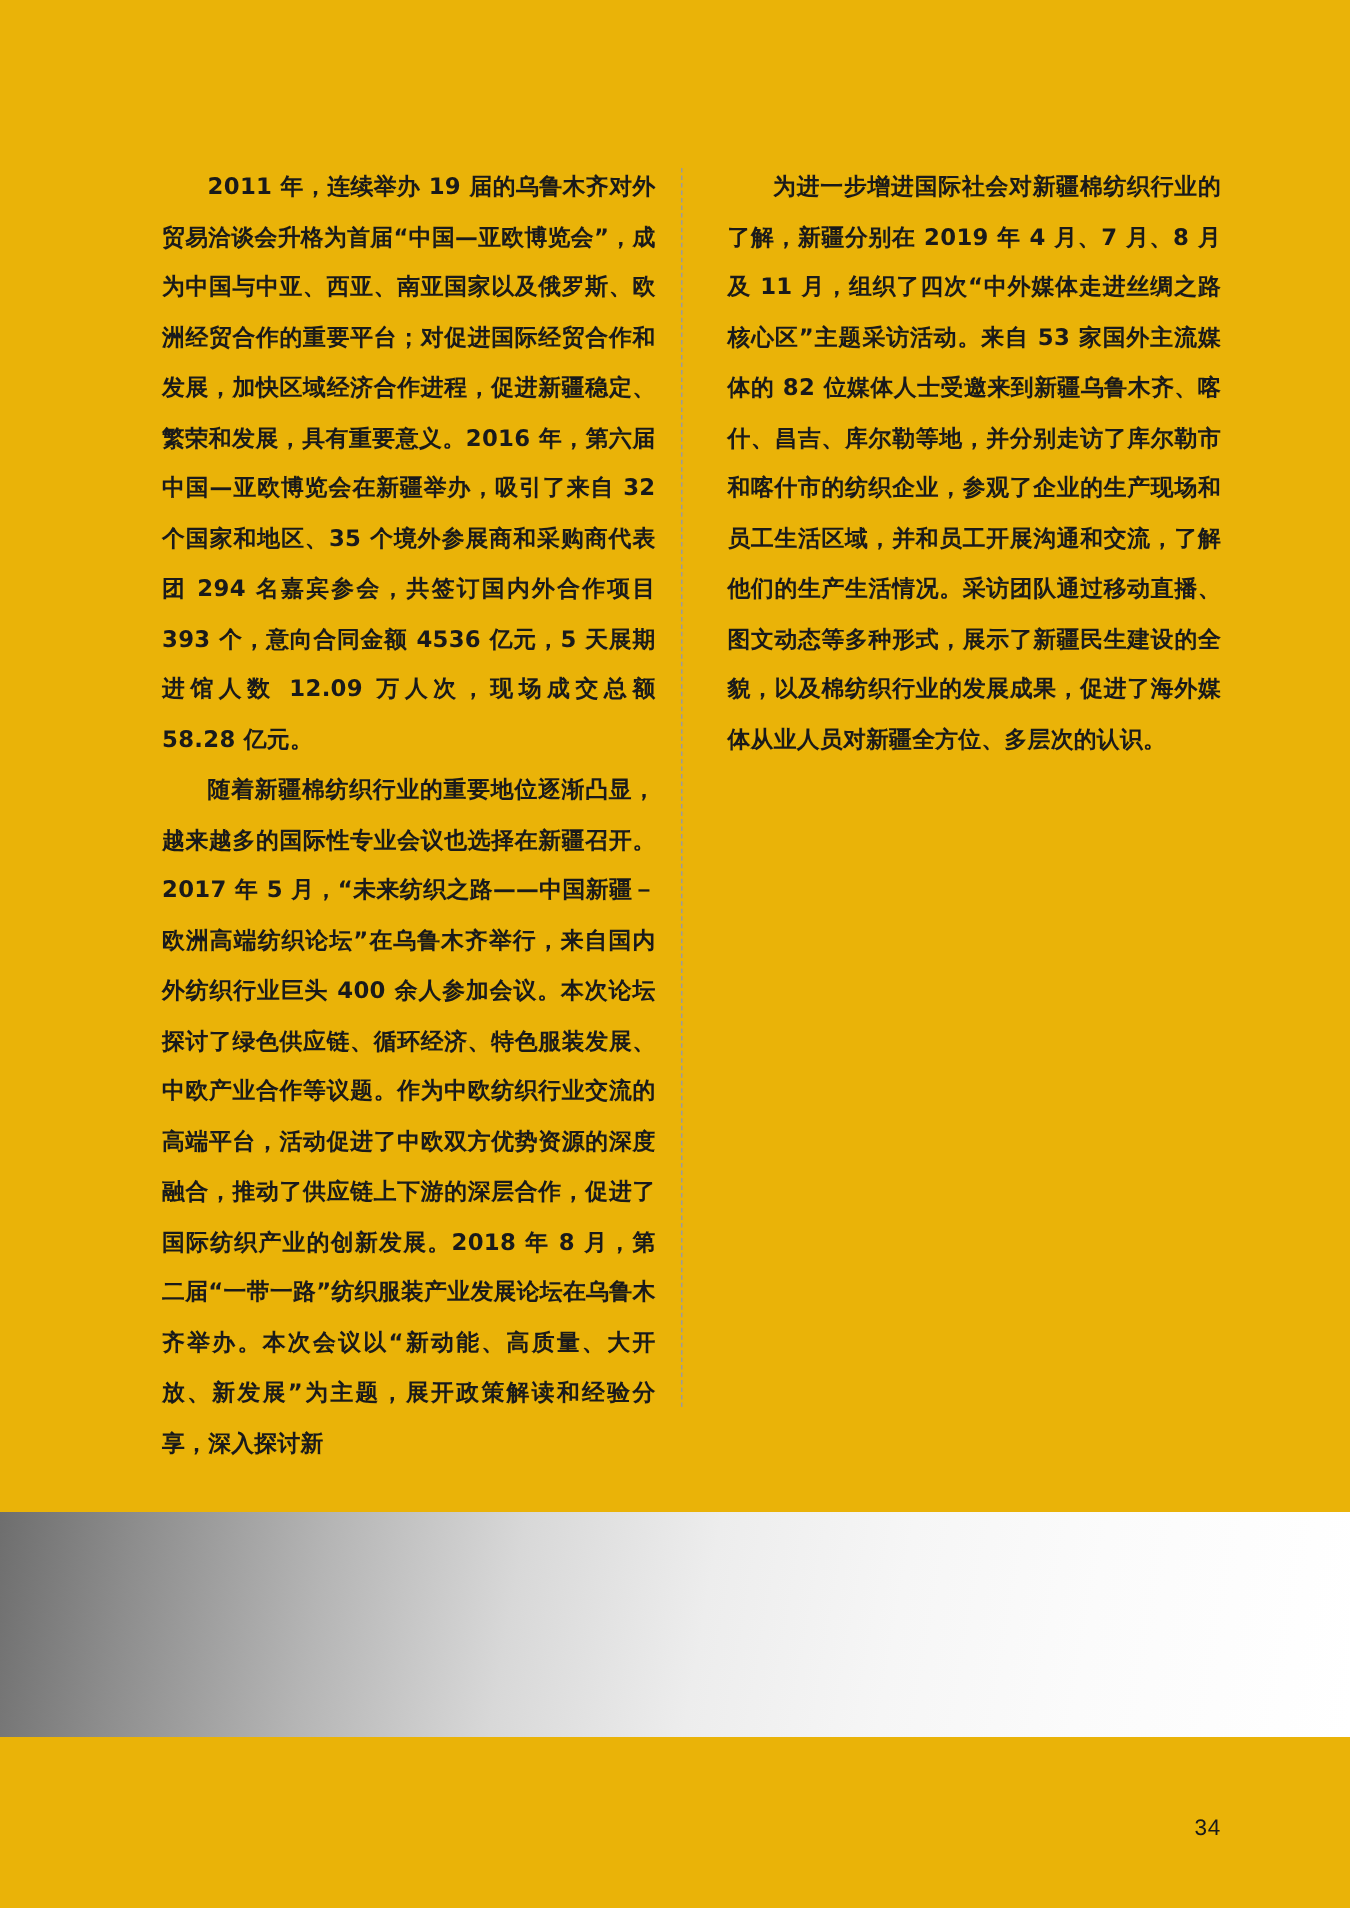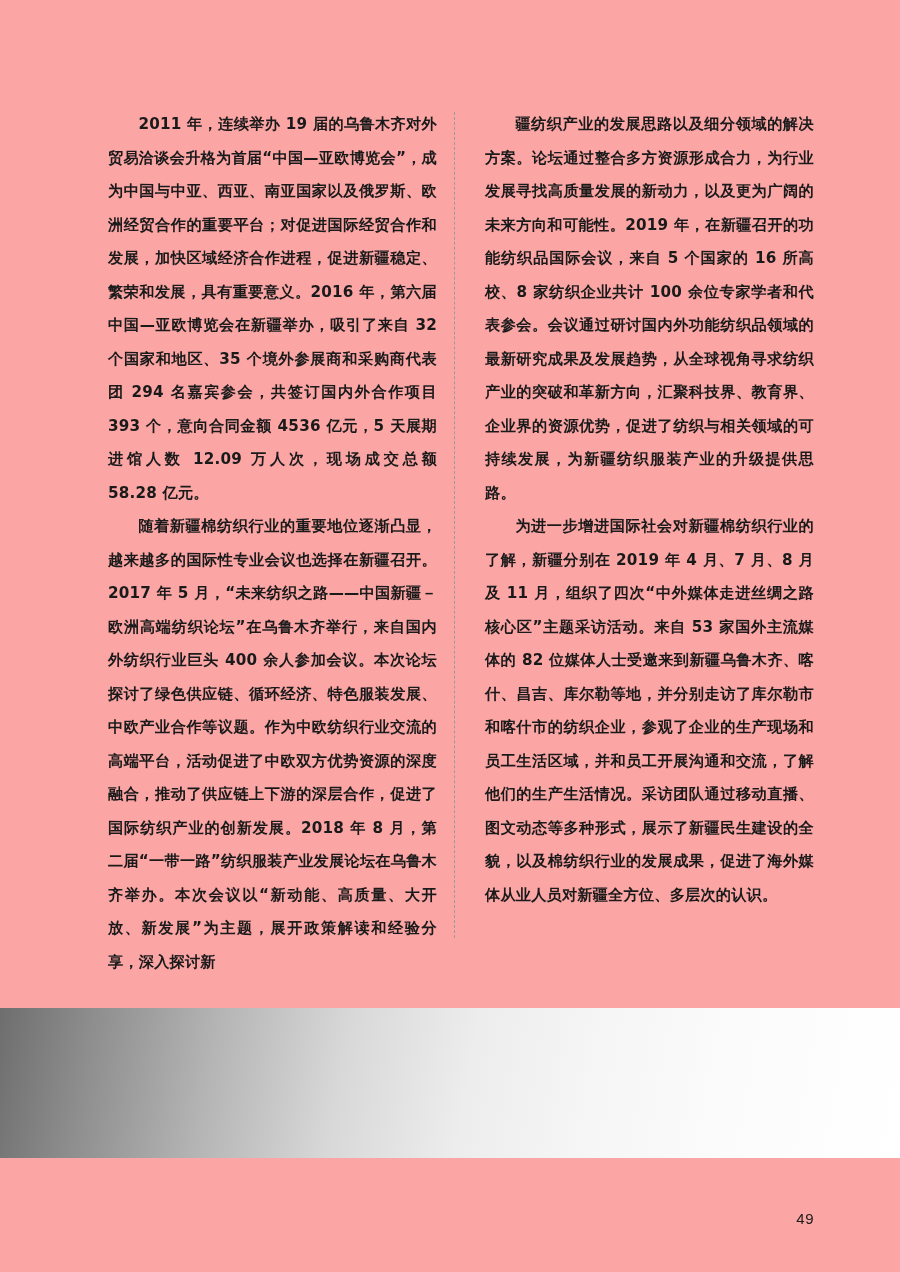--- a/index.html
+++ b/index.html
@@ -14,21 +14,21 @@
     font-family: "Liberation Serif", serif;
     color: #000000;
     overflow: hidden;
   }
 
   .page {
     position: absolute;
     left: 0; top: 0;
     width: 900px;
     height: 1272px;
-    background: #fca5a5;
+    background: #eab308;
   }
 
   
   .columns {
     position: absolute;
     left: 108px;
     top: 108px;
     width: 706px;
     height: 840px;
     display: flex;
@@ -98,25 +98,24 @@
 <div class="page">
 
   <div class="columns">
 
     <div class="column">
       <p class="para">2011 年，连续举办 19 届的乌鲁木齐对外贸易洽谈会升格为首届“中国—亚欧博览会”，成为中国与中亚、西亚、南亚国家以及俄罗斯、欧洲经贸合作的重要平台；对促进国际经贸合作和发展，加快区域经济合作进程，促进新疆稳定、繁荣和发展，具有重要意义。2016 年，第六届中国—亚欧博览会在新疆举办，吸引了来自 32 个国家和地区、35 个境外参展商和采购商代表团 294 名嘉宾参会，共签订国内外合作项目 393 个，意向合同金额 4536 亿元，5 天展期进馆人数 12.09 万人次，现场成交总额 58.28 亿元。</p>
       <p class="para">随着新疆棉纺织行业的重要地位逐渐凸显，越来越多的国际性专业会议也选择在新疆召开。2017 年 5 月，“未来纺织之路——中国新疆－欧洲高端纺织论坛”在乌鲁木齐举行，来自国内外纺织行业巨头 400 余人参加会议。本次论坛探讨了绿色供应链、循环经济、特色服装发展、中欧产业合作等议题。作为中欧纺织行业交流的高端平台，活动促进了中欧双方优势资源的深度融合，推动了供应链上下游的深层合作，促进了国际纺织产业的创新发展。2018 年 8 月，第二届“一带一路”纺织服装产业发展论坛在乌鲁木齐举办。本次会议以“新动能、高质量、大开放、新发展”为主题，展开政策解读和经验分享，深入探讨新</p>
     </div>
 
     <div class="column">
-      <p class="para">疆纺织产业的发展思路以及细分领域的解决方案。论坛通过整合多方资源形成合力，为行业发展寻找高质量发展的新动力，以及更为广阔的未来方向和可能性。2019 年，在新疆召开的功能纺织品国际会议，来自 5 个国家的 16 所高校、8 家纺织企业共计 100 余位专家学者和代表参会。会议通过研讨国内外功能纺织品领域的最新研究成果及发展趋势，从全球视角寻求纺织产业的突破和革新方向，汇聚科技界、教育界、企业界的资源优势，促进了纺织与相关领域的可持续发展，为新疆纺织服装产业的升级提供思路。</p>
       <p class="para">为进一步增进国际社会对新疆棉纺织行业的了解，新疆分别在 2019 年 4 月、7 月、8 月及 11 月，组织了四次“中外媒体走进丝绸之路核心区”主题采访活动。来自 53 家国外主流媒体的 82 位媒体人士受邀来到新疆乌鲁木齐、喀什、昌吉、库尔勒等地，并分别走访了库尔勒市和喀什市的纺织企业，参观了企业的生产现场和员工生活区域，并和员工开展沟通和交流，了解他们的生产生活情况。采访团队通过移动直播、图文动态等多种形式，展示了新疆民生建设的全貌，以及棉纺织行业的发展成果，促进了海外媒体从业人员对新疆全方位、多层次的认识。</p>
     </div>
 
   </div>
 
   <div class="col-divider"></div>
 
   <div class="bottom-band"></div>
 
-  <div class="page-number">49</div>
+  <div class="page-number">34</div>
 
 </div>
 
 </body></html>

